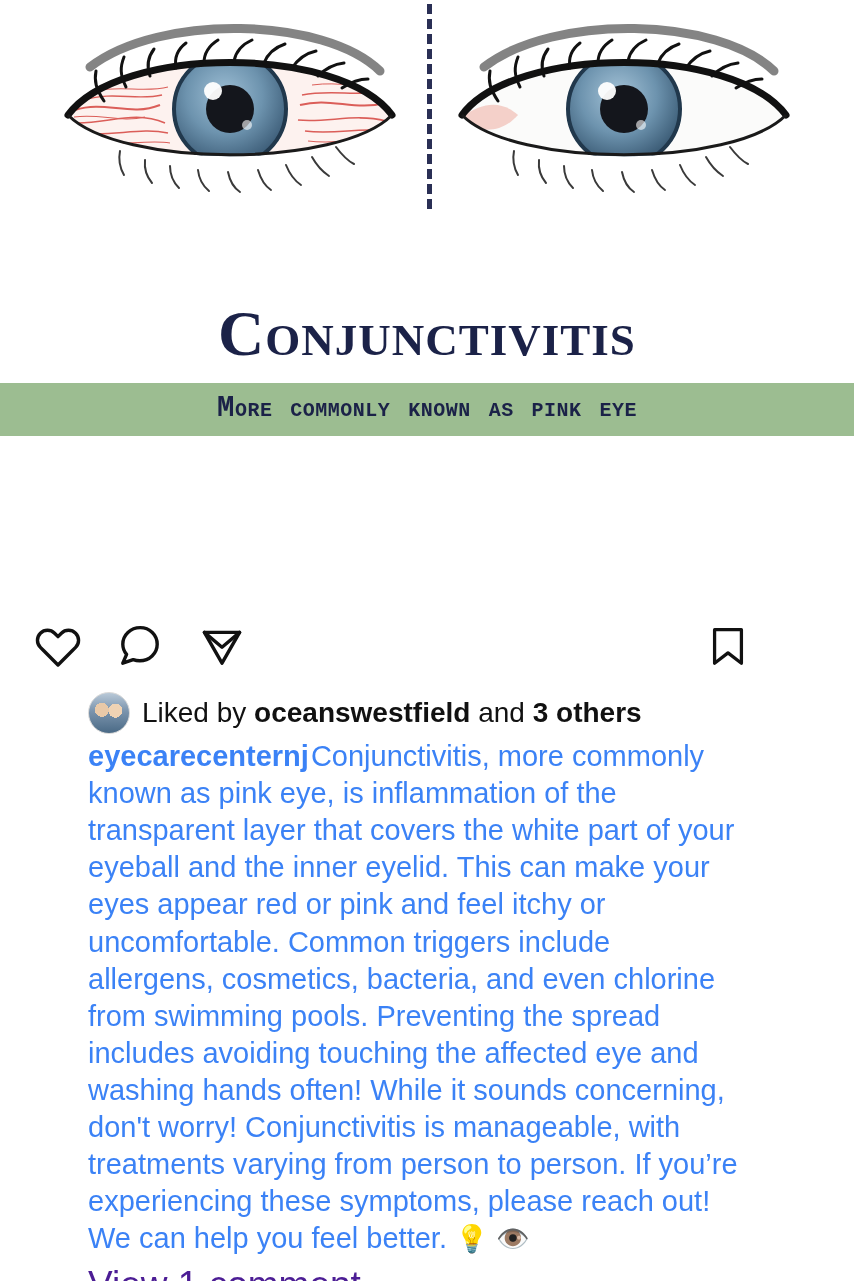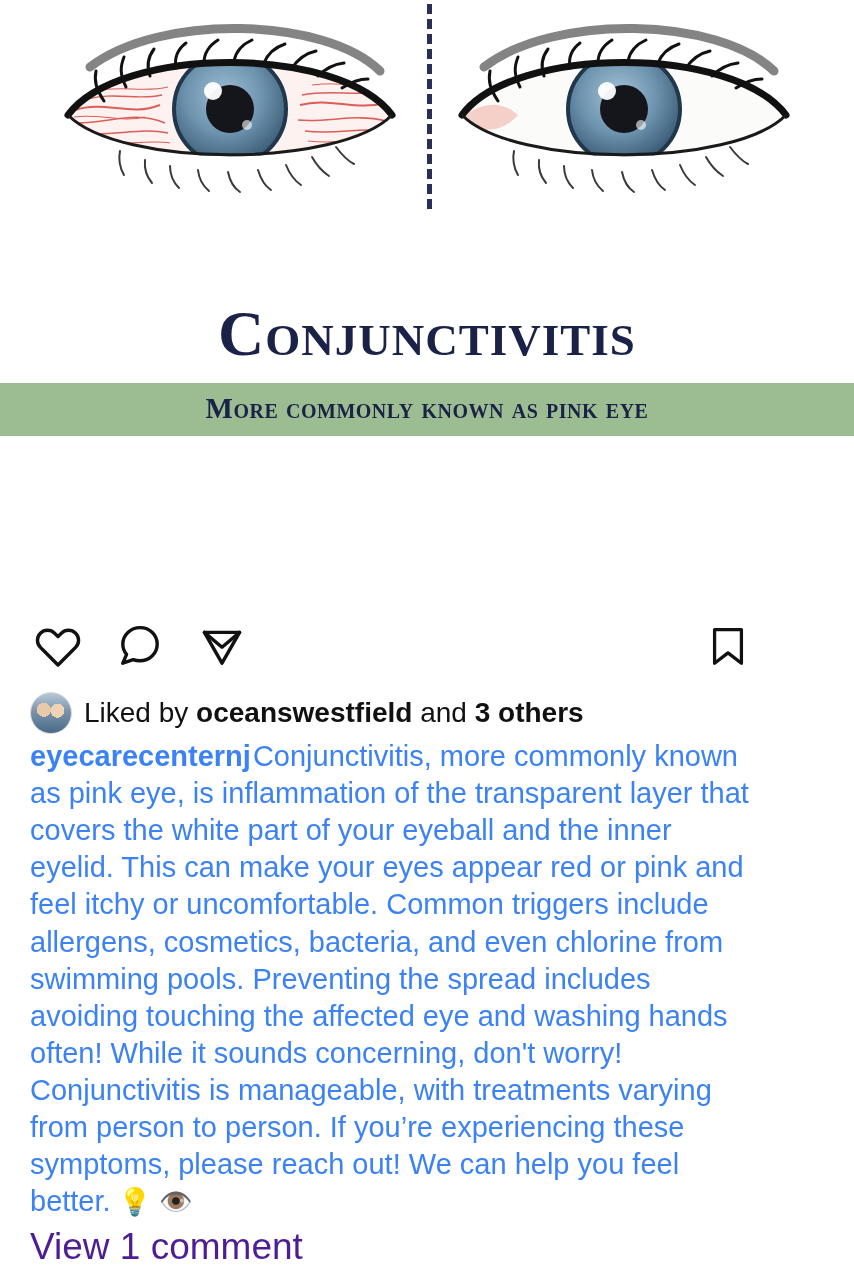--- a/index.html
+++ b/index.html
@@ -72,21 +72,21 @@
     font-weight: 700;
     line-height: 1.05;
   }
   .subtitle-band {
     margin-top: 16px;
     width: 854px;
     background: #9cbd91;
     padding: 9px 0 11px 0;
   }
   .subtitle {
-    font-family: Liberation Serif, serif;
+    font-family: Liberation Mono, monospace;
     font-size: 29px;
     letter-spacing: 0.5px;
     color: #1b2248;
     font-variant: small-caps;
     font-weight: 700;
   }
 
   
   .actions {
     flex: 0 0 auto;
@@ -104,22 +104,23 @@
     align-items: center;
     justify-content: center;
     cursor: pointer;
     background: none;
     border: none;
   }
 
   
   .caption-area {
     flex: 1 1 auto;
-    padding: 0 30px;
+    padding: 0 48px;
     overflow: hidden;
+    margin-left: 40px;
   }
 
   .likes-row {
     display: flex;
     align-items: center;
     gap: 12px;
     font-size: 29px;
     color: #111;
     line-height: 1.35;
     margin-bottom: 4px;

